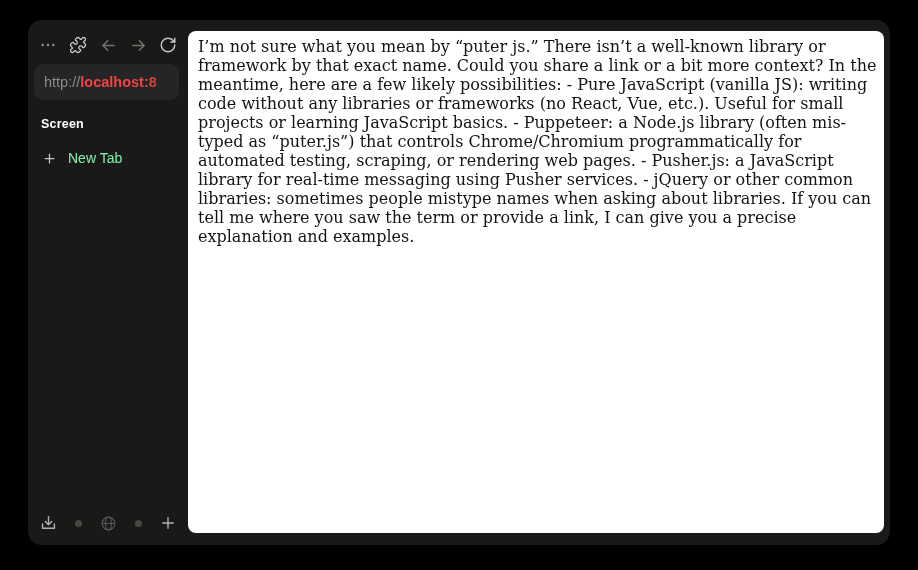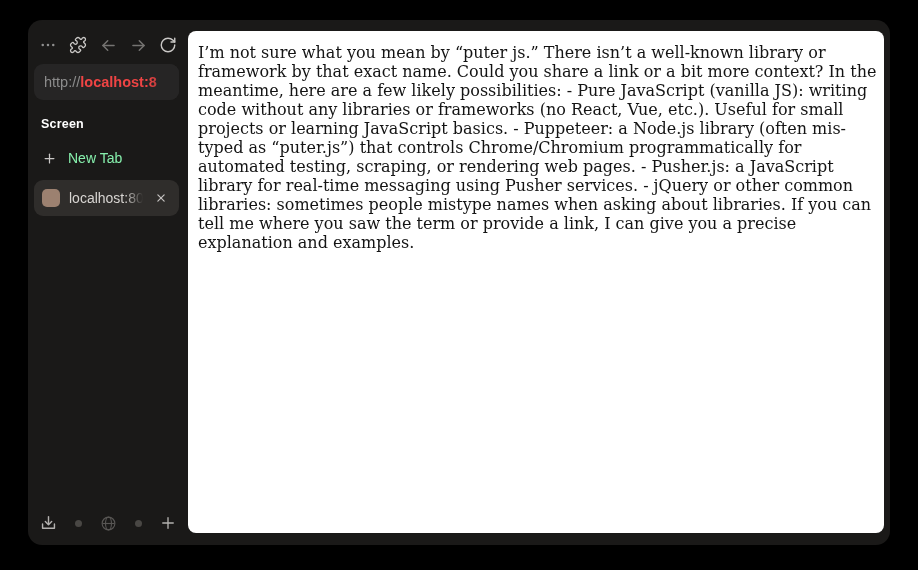--- a/index.html
+++ b/index.html
@@ -80,21 +80,21 @@
     position: absolute; left: 10px; right: 10px; bottom: 12px; height: 20px;
     display: flex; justify-content: space-between; align-items: center;
   }
   .dot { width: 7px; height: 7px; border-radius: 50%; background: #494744; }
   
   .content {
     position: absolute; left: 160px; top: 11px; right: 6px; bottom: 12px;
     background: #ffffff; border-radius: 8px; overflow: hidden;
   }
   .message {
-    margin: 0; padding: 12px 10px 0 10px;
+    margin: 0; padding: 6px 10px 0 10px;
     font-family: "DejaVu Serif", serif;
     font-size: 16px; line-height: 19px;
     color: #141414;
     white-space: pre;
   }
   svg { display: block; }
 </style>
 </head>
 <body>
 
@@ -143,30 +143,20 @@
     <div class="section-label">Screen</div>
 
     <div class="newtab">
       <svg width="15" height="15" viewBox="0 0 24 24" fill="none" stroke="#c9c7c5" stroke-width="2" stroke-linecap="round">
         <path d="M12 5v14"></path>
           <path d="M5 12h14"></path>
       </svg>
       <span>New Tab</span>
     </div>
 
-    <div class="tab">
-      <div class="favicon"></div>
-      <div class="tab-title-wrap">localhost:80</div>
-      <div class="tab-close">
-        <svg width="14" height="14" viewBox="0 0 20 20" fill="none" stroke="#c5c3c1" stroke-width="1.7" stroke-linecap="round">
-          <path d="M5.5 5.5 14.5 14.5"></path>
-            <path d="M14.5 5.5 5.5 14.5"></path>
-        </svg>
-      </div>
-    </div>
 
     <div class="bottombar">
       <div class="icon-btn">
         <svg width="19" height="19" viewBox="0 0 24 24" fill="none" stroke="#b3b1af" stroke-width="1.8" stroke-linecap="round" stroke-linejoin="round">
           <path d="M12 3.5v9.5"></path>
             <path d="m8 9.5 4 4 4-4"></path>
             <path d="M4.5 12.5V18h15v-5.5"></path>
         </svg>
       </div>
       <div class="dot"></div>

